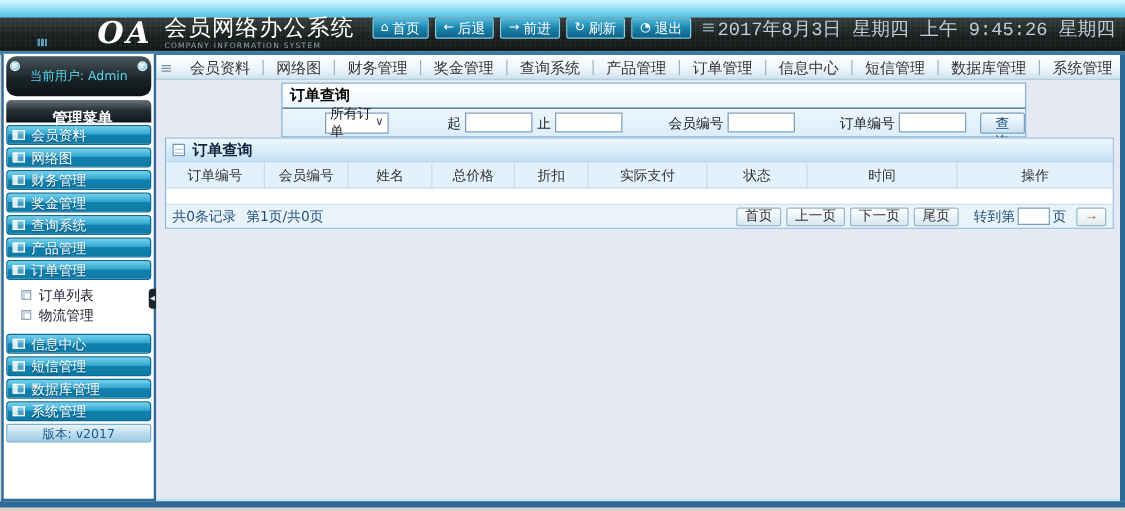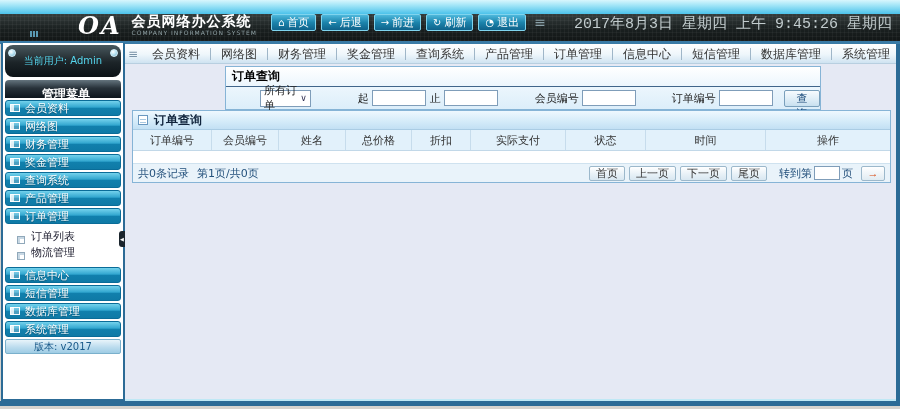--- a/index.html
+++ b/index.html
@@ -19,21 +19,21 @@
     background:
       repeating-linear-gradient(90deg, rgba(255,255,255,.04) 0 1px, transparent 1px 4px),
       repeating-linear-gradient(0deg, rgba(255,255,255,.04) 0 1px, transparent 1px 4px),
       linear-gradient(#343c3c 0%, #1a2020 55%, #121616 100%);
     display:flex; align-items:flex-start; padding:0 8px 0 78px; }
   .mark-ic { position:absolute; left:30px; bottom:4px; width:9px; height:6px;
     background:repeating-linear-gradient(90deg,#5a9ab4 0 2px,transparent 2px 3px); }
   .logo { font-family:"DejaVu Serif","Liberation Serif",serif; font-style:italic; font-weight:bold;
     font-size:24px; color:#fff; letter-spacing:2px; line-height:24px; }
   .title-block { margin-left:10px; line-height:1; }
-  .title-cn { color:#fff; font-weight:bold; font-size:14px; letter-spacing:1px; }
+  .title-cn { color:#fff; font-weight:normal; font-size:18px; letter-spacing:1px; }
   .title-en { color:#8fa0a4; font-size:6px; letter-spacing:1px; margin-top:2px; }
   .nav-btns { display:flex; gap:5px; margin-left:14px; }
   .nav-btn { display:flex; align-items:center; gap:3px; height:17px; padding:0 6px;
     background:linear-gradient(#4db8dc 0%, #1c84ac 50%, #0e628a 100%);
     border:1px solid #7fd4ee; border-radius:2px; color:#fff; font-size:11px; cursor:pointer; }
   .nav-btn .ic { font-size:10px; line-height:10px; }
   .hamb { color:#8aa0a8; font-size:14px; margin-left:8px; }
   .datetime { margin-left:auto; color:#c2ccce; font-size:15px;font-family:Liberation Mono, monospace; }
 
   
@@ -66,21 +66,21 @@
     color:#fff; font-weight:bold; font-size:12px;flex-direction:column; }
   .dots-ic { width:2px; height:2px; background:#fff; margin-right:8px;
     box-shadow:3px 0 0 #fff,6px 0 0 #fff,9px 0 0 #fff,0 3px 0 #fff,3px 3px 0 #fff,6px 3px 0 #fff,9px 3px 0 #fff; }
   .side-item { height:16px; margin-top:2px; border:1px solid #0a6c98; border-radius:3px;
     background:linear-gradient(180deg,#74d2ec 0%,#31a6cf 45%,#1180ad 50%,#0f7aa6 100%);
     display:flex; align-items:center; gap:5px; padding-left:4px;
     color:#fff; font-size:11px; cursor:pointer; text-shadow:0 1px 1px rgba(0,0,0,.35); }
   .win-ic { width:10px; height:8px; border:1px solid rgba(255,255,255,.95); flex:none;
     background:linear-gradient(90deg, rgba(255,255,255,.85) 0 3px, rgba(255,255,255,.25) 3px); }
   .submenu { padding:4px 0 5px; }
-  .sub-item { display:flex; align-items:flex-end; gap:6px; height:16px; padding-left:12px;
+  .sub-item { display:flex; align-items:center; gap:6px; height:16px; padding-left:12px;
     color:#223; font-size:11px; cursor:pointer; }
   .pg-ic { width:8px; height:8px; border:1px solid #90a8ba; background:#fff; flex:none;
     box-shadow:inset 2px 2px 0 #c8d8e4; }
   .version-bar { height:15px; margin-top:2px; border:1px solid #7ab0cc; border-radius:2px;
     background:linear-gradient(#e8f4fa 0%, #bcdcee 55%, #9ecce4 100%);
     display:flex; align-items:center; justify-content:center; color:#1a5a8a; font-size:10px; }
   .collapse-handle { position:absolute; right:-2px; top:188px; width:6px; height:16px;
     background:#1a242c; border-radius:3px 0 0 3px; color:#fff; font-size:5px;
     display:flex; align-items:center; justify-content:center; cursor:pointer; }
 

